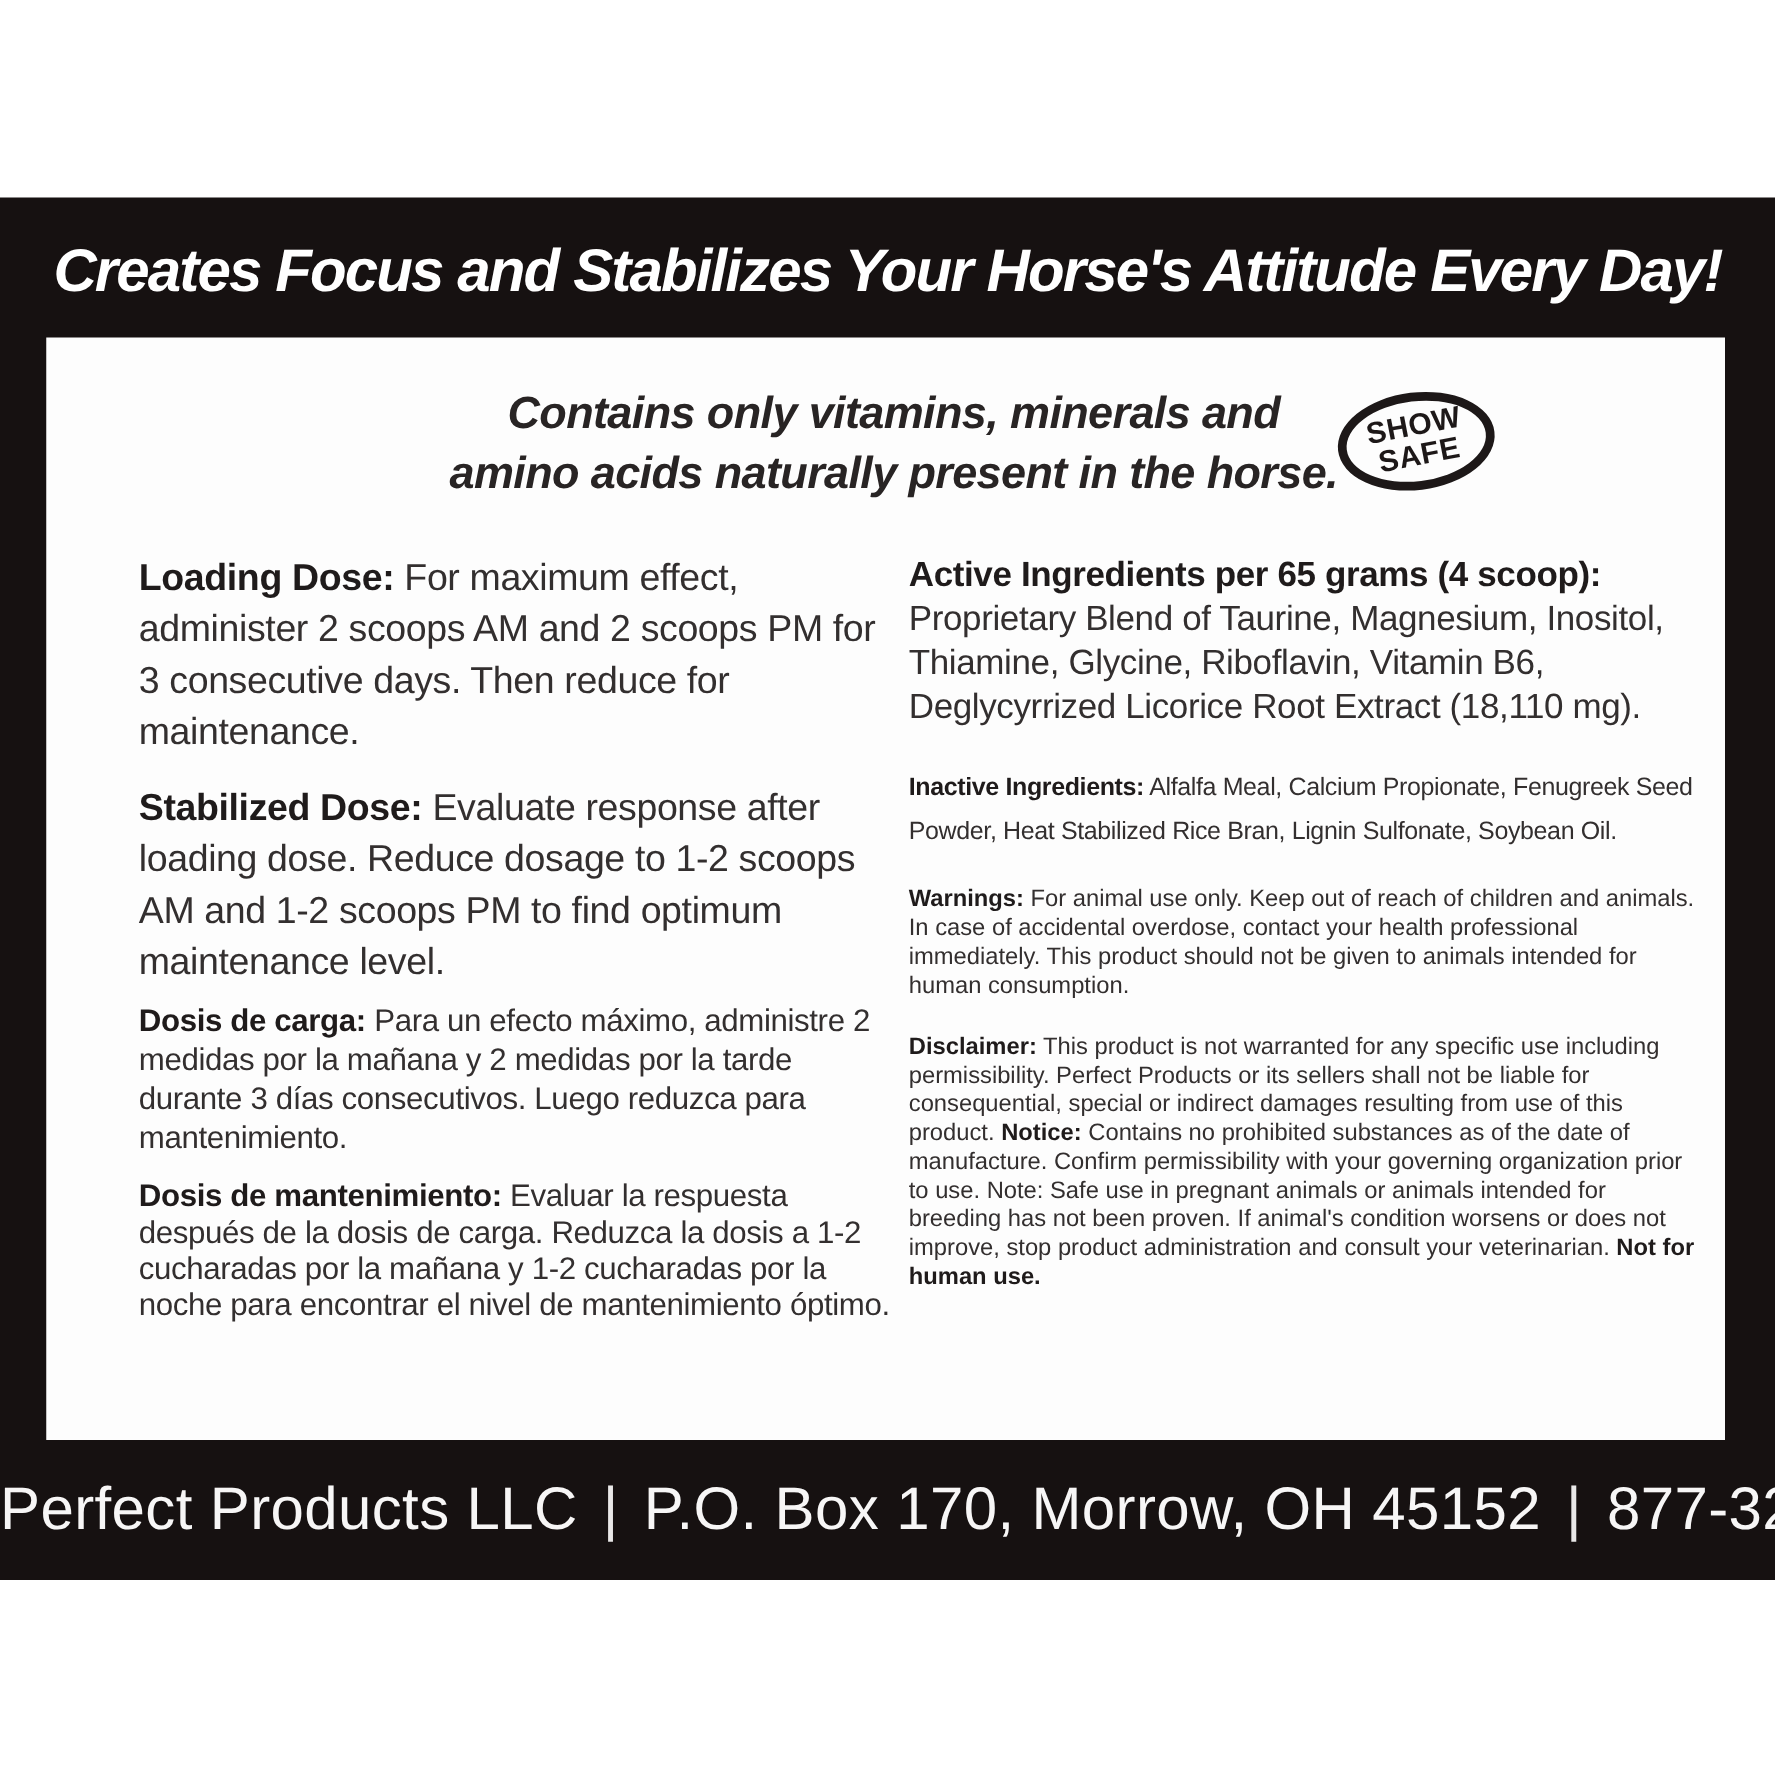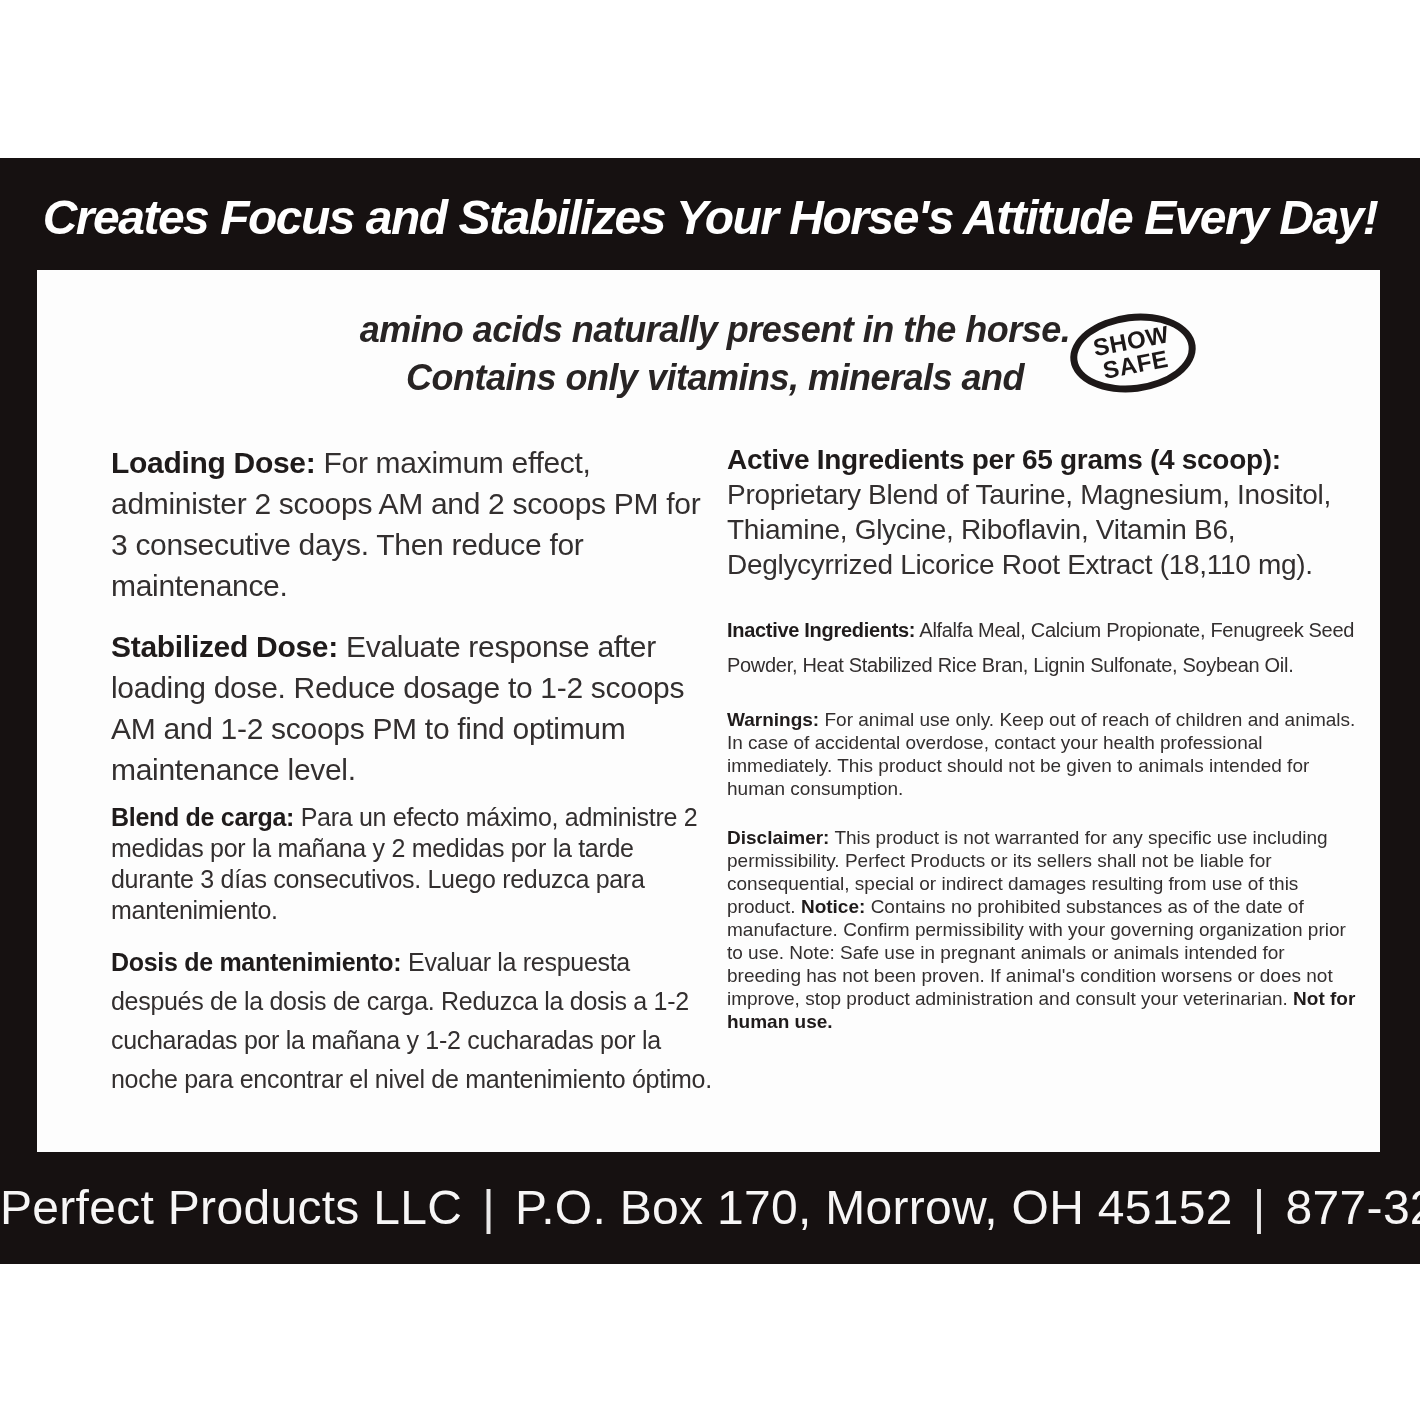--- a/index.html
+++ b/index.html
@@ -35,21 +35,21 @@
     font-size:24px; line-height:24px; letter-spacing:0.5px; color:#1d1818;
   }
   .col { position:absolute; color:#332f2f; letter-spacing:-0.3px; }
   .col p { margin:0; }
   .col b { color:#1f1b1b; }
   .col-left  { left:74px;  top:172px; width:604px; }
   .col-right { left:690px; top:172px; width:632px; }
   .p-loading  { font-size:30px; line-height:41px; margin-bottom:20px !important; }
   .p-maint    { font-size:30px; line-height:41px; margin-bottom:12px !important; }
   .p-carga    { font-size:25px; line-height:31px; margin-bottom:17px !important; }
-  .p-mant     { font-size:25px; line-height:39px; }
+  .p-mant     { font-size:25px; line-height:29px; }
   .p-active   { font-size:28px; line-height:35px; margin-bottom:31px !important; }
   .p-inactive { font-size:20px; line-height:35px; margin-bottom:25px !important; }
   .p-warn     { font-size:19px; line-height:23px; margin-bottom:26px !important; letter-spacing:0; }
   .p-disc     { font-size:19px; line-height:23px; letter-spacing:0; }
   .footer {
     position:absolute; left:0; bottom:34px; width:100%; text-align:center;
     color:#f7f6f6; font-size:48px; line-height:44px; letter-spacing:0.3px;
     white-space:nowrap;
   }
   .footer .sep { margin:0 20px; font-weight:normal; color:#e9e8e8; }
@@ -58,35 +58,35 @@
 <body>
 
 <div class="page">
   <div class="black-band">
 
     <div class="headline">Creates Focus and Stabilizes Your Horse's Attitude Every Day!</div>
 
     <div class="panel">
 
       <div class="intro">
+        <div>Contains only vitamins, minerals and</div>
         <div>amino acids naturally present in the horse.</div>
-        <div>Contains only vitamins, minerals and</div>
       </div>
 
       <div class="badge">
         <div class="badge-text">
           <div>SHOW</div>
           <div>SAFE</div>
         </div>
       </div>
 
       <div class="col col-left">
         <p class="p-loading"><b>Loading Dose:</b> <span>For maximum effect, administer 2 scoops AM and 2 scoops PM for 3 consecutive days. Then reduce for maintenance.</span></p>
         <p class="p-maint"><b>Stabilized Dose:</b> <span>Evaluate response after loading dose. Reduce dosage to 1-2 scoops AM and 1-2 scoops PM to find optimum maintenance level.</span></p>
-        <p class="p-carga"><b>Blend de carga:</b> <span>Para un efecto máximo, administre 2 medidas por la mañana y 2 medidas por la tarde durante 3 días consecutivos. Luego reduzca para mantenimiento.</span></p>
+        <p class="p-carga"><b>Dosis de carga:</b> <span>Para un efecto máximo, administre 2 medidas por la mañana y 2 medidas por la tarde durante 3 días consecutivos. Luego reduzca para mantenimiento.</span></p>
         <p class="p-mant"><b>Dosis de mantenimiento:</b> <span>Evaluar la respuesta después de la dosis de carga. Reduzca la dosis a 1-2 cucharadas por la mañana y 1-2 cucharadas por la noche para encontrar el nivel de mantenimiento óptimo.</span></p>
       </div>
 
       <div class="col col-right">
         <p class="p-active"><b>Active Ingredients per 65 grams (4 scoop):</b> <span>Proprietary Blend of Taurine, Magnesium, Inositol, Thiamine, Glycine, Riboflavin, Vitamin B6, Deglycyrrized Licorice Root Extract (18,110 mg).</span></p>
         <p class="p-inactive"><b>Inactive Ingredients:</b> <span>Alfalfa Meal, Calcium Propionate, Fenugreek Seed Powder, Heat Stabilized Rice Bran, Lignin Sulfonate, Soybean Oil.</span></p>
         <p class="p-warn"><b>Warnings:</b> <span>For animal use only. Keep out of reach of children and animals. In case of accidental overdose, contact your health professional immediately. This product should not be given to animals intended for human consumption.</span></p>
         <p class="p-disc"><b>Disclaimer:</b> <span>This product is not warranted for any specific use including permissibility. Perfect Products or its sellers shall not be liable for consequential, special or indirect damages resulting from use of this product.</span> <b>Notice:</b> <span>Contains no prohibited substances as of the date of manufacture. Confirm permissibility with your governing organization prior to use. Note: Safe use in pregnant animals or animals intended for breeding has not been proven. If animal's condition worsens or does not improve, stop product administration and consult your veterinarian.</span> <b>Not for human use.</b></p>
       </div>
 

